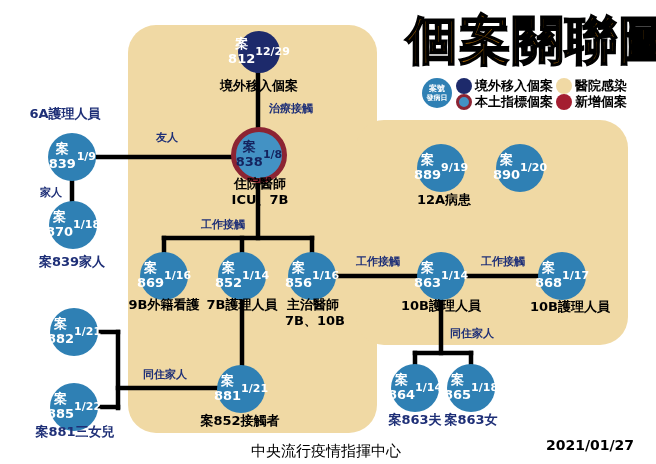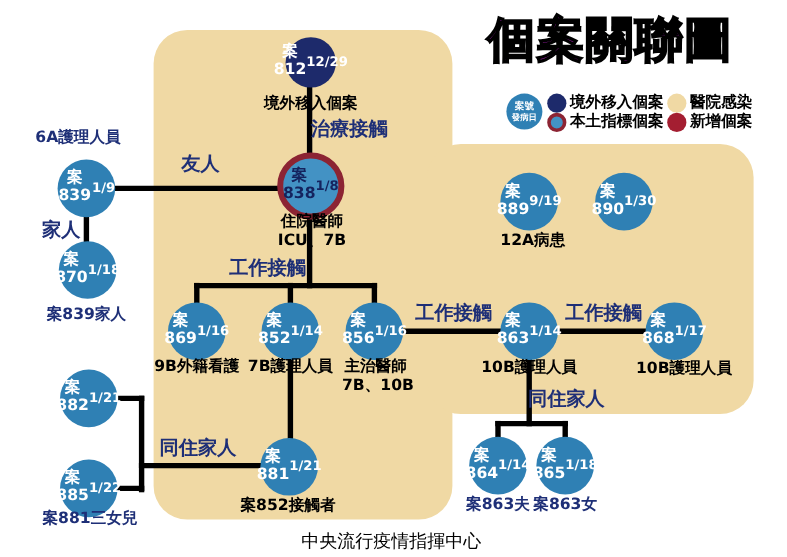--- a/index.html
+++ b/index.html
@@ -13,23 +13,23 @@
           align-items:center; justify-content:center; color:#fff; font-weight:bold;
           text-align:center; line-height:1.15; box-sizing:border-box; }
   .node .nid  { font-size:13px; letter-spacing:0; }
   .node .ndate{ font-size:11px; }
   .node.blue { background:#2f80b4; }
   .node.navy { background:#1d2a6b; }
   .node.index { background:#4392c4; border:5px solid #8c2433; color:#14235e; }
   .cap { position:absolute; transform:translate(-50%,-50%); font-size:13px; font-weight:bold;
          color:#000; white-space:nowrap; }
   .side { color:#1e2f77; }
-  .elabel { color:#1e2f77; font-size:16px; }
+  .elabel { color:#1e2f77; font-size:11px; }
   .title { position:absolute; left:406px; top:12px; width:250px; text-align:left;
-           font-size:40px; font-weight:900; color:#a21caf; letter-spacing:1px; line-height:1.1;
+           font-size:52px; font-weight:900; color:#a16207; letter-spacing:1px; line-height:1.1;
            -webkit-text-stroke:1.5px #000; white-space:nowrap; }
   .legend-badge { position:absolute; left:422px; top:78px; width:30px; height:30px;
                   border-radius:50%; background:#2f80b4; color:#fff; display:flex;
                   flex-direction:column; align-items:center; justify-content:center;
                   font-weight:bold; line-height:1.2; }
   .legend-badge .b1 { font-size:8px; }
   .legend-badge .b2 { font-size:7px; }
   .ldot { position:absolute; width:16px; height:16px; border-radius:50%; box-sizing:border-box; }
   .ldot.navy  { background:#1d2a6b; }
   .ldot.beige { background:#f0d9a4; }
@@ -118,21 +118,21 @@
   <div class="node blue" style="left:538px;top:252px;width:48px;height:48px">
     <div class="nid">案868</div>
     <div class="ndate">1/17</div>
   </div>
   <div class="node blue" style="left:417px;top:144px;width:48px;height:48px">
     <div class="nid">案889</div>
     <div class="ndate">9/19</div>
   </div>
   <div class="node blue" style="left:496px;top:144px;width:48px;height:48px">
     <div class="nid">案890</div>
-    <div class="ndate">1/30</div>
+    <div class="ndate">1/20</div>
   </div>
   <div class="node blue" style="left:217px;top:365px;width:48px;height:48px">
     <div class="nid">案881</div>
     <div class="ndate">1/21</div>
   </div>
   <div class="node blue" style="left:50px;top:308px;width:48px;height:48px">
     <div class="nid">案882</div>
     <div class="ndate">1/21</div>
   </div>
   <div class="node blue" style="left:50px;top:383px;width:48px;height:48px">
@@ -175,14 +175,15 @@
   <div class="ldot navy" style="left:456px;top:78px"></div>
   <div class="llabel" style="left:475px;top:78px">境外移入個案</div>
   <div class="ldot beige" style="left:556px;top:78px"></div>
   <div class="llabel" style="left:575px;top:78px">醫院感染</div>
   <div class="ldot ring" style="left:456px;top:94px"></div>
   <div class="llabel" style="left:475px;top:94px">本土指標個案</div>
   <div class="ldot red" style="left:556px;top:94px"></div>
   <div class="llabel" style="left:575px;top:94px">新增個案</div>
 
   <div class="footer-org">中央流行疫情指揮中心</div>
+  <div class="footer-date">2021/01/27</div>
 
 </div>
 
 </body></html>

